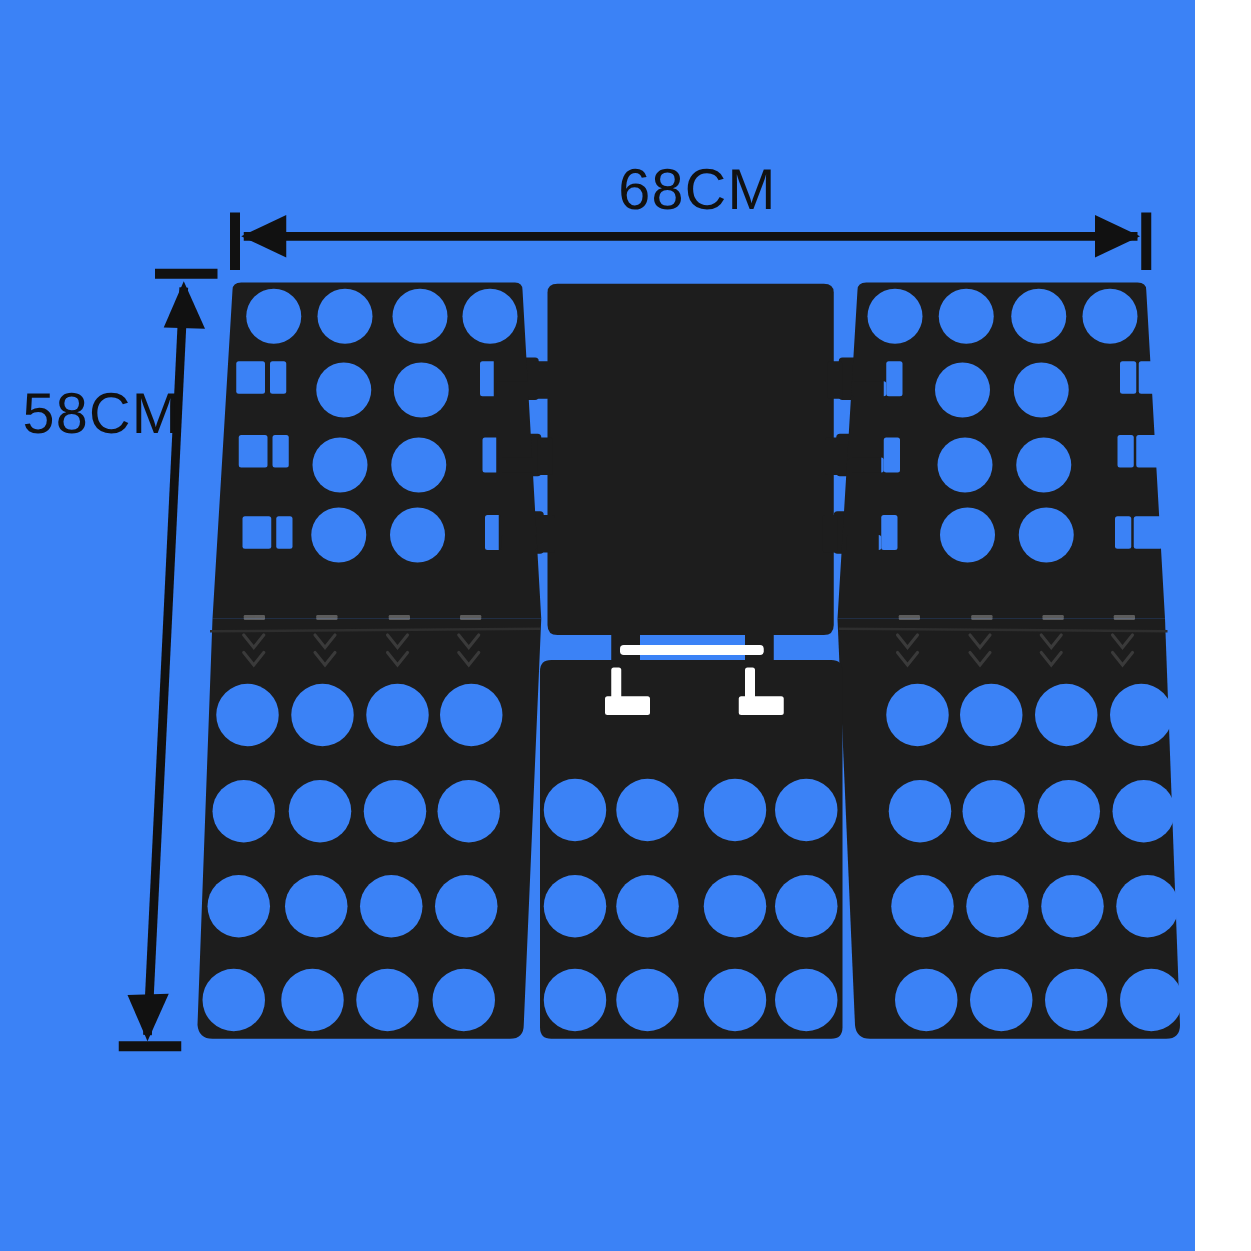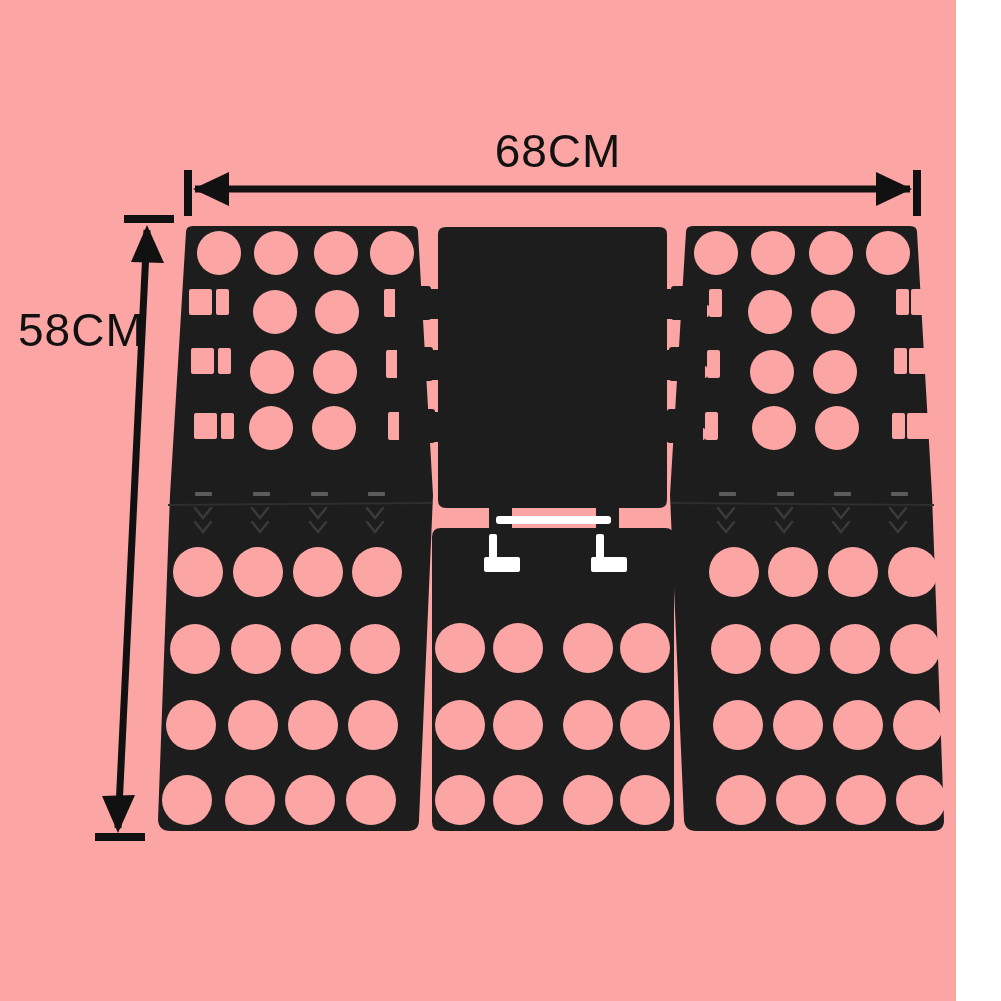--- a/index.html
+++ b/index.html
@@ -5,21 +5,21 @@
   html,body{margin:0;padding:0;}
   body{
     width:1001px;height:1001px;
     background:#ffffff;
     font-family:"Liberation Sans", sans-serif;
     overflow:hidden;
   }
   #stage{
     position:relative;
     width:956px;height:1001px;
-    background:#fca5a5;
+    background:#3b82f6;
   }
   #stage svg{
     position:absolute;top:0;left:0;
     width:1001px;height:1001px;
     display:block;
   }
   .dim-text{
     font-family:"Liberation Sans", sans-serif;
     font-size:46px;
     fill:#111111;

